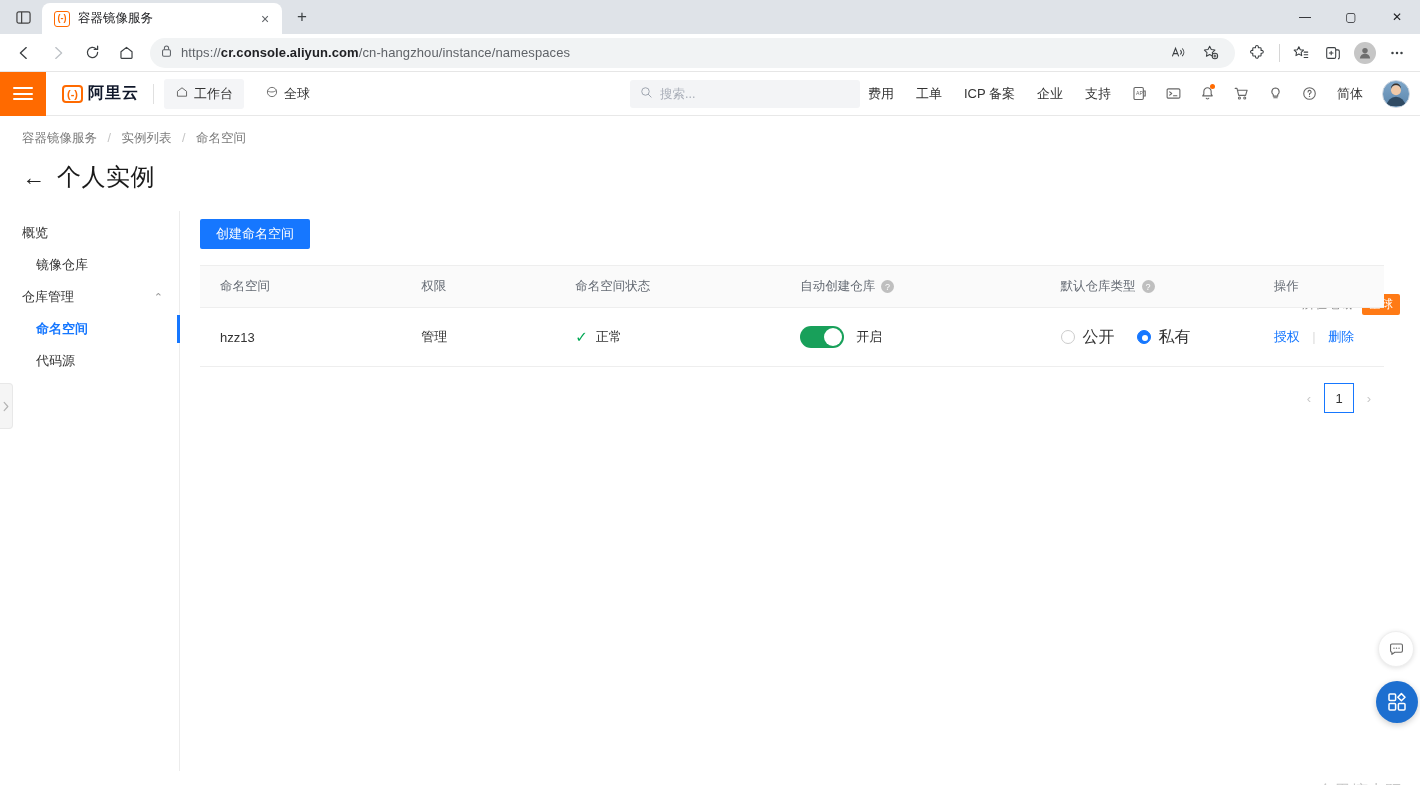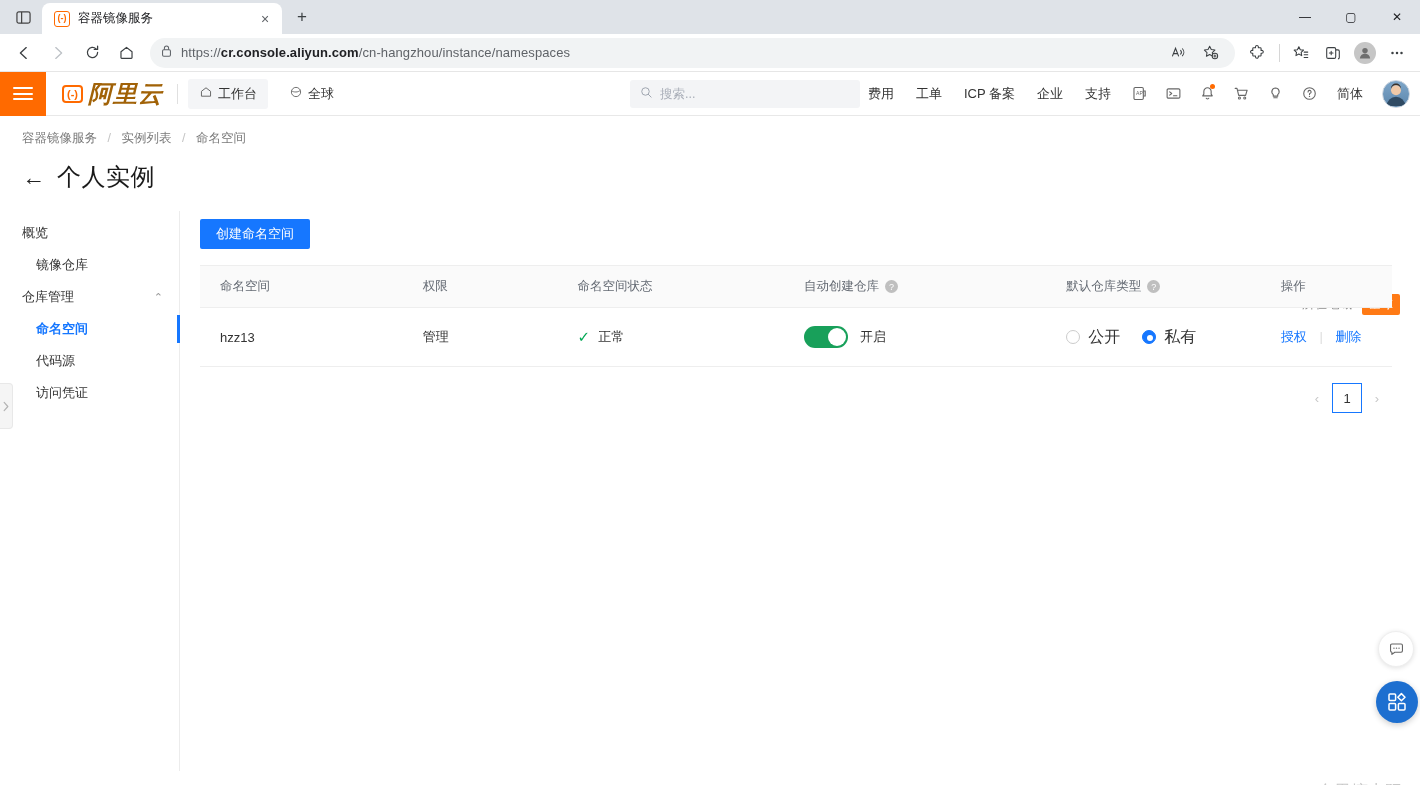--- a/index.html
+++ b/index.html
@@ -74,21 +74,21 @@
     width: 46px; height: 44px; background: #ff6a00;
     display: flex; align-items: center; justify-content: center; flex: 0 0 46px;
   }
   .burger-lines { width: 20px; }
   .burger-lines span { display:block; height:2px; background:#fff; margin:3.5px 0; border-radius:1px; }
   .aly-logo { display: flex; align-items: center; gap: 5px; padding: 0 14px 0 16px; }
   .aly-logo-mark {
     border: 2px solid #ff6a00; border-radius: 4px; color: #ff6a00;
     font-size: 11px; padding: 0px 3px; font-weight: bold; line-height: 14px;
   }
-  .aly-logo-text { color: #a16207; font-size: 24px; font-weight: bold; letter-spacing: 1px; font-style: italic; }
+  .aly-logo-text { color: #0f172a; font-size: 16px; font-weight: bold; letter-spacing: 1px; }
   .hdr-divider { width: 1px; height: 20px; background: #e0e0e0; }
   .hdr-navitem {
     display:flex; align-items:center; gap:5px; height:30px; padding: 0 11px;
     font-size: 13px; color: #333; margin-left: 10px; border-radius: 3px;
   }
   .hdr-navitem.shaded { background: #f4f5f7; }
   .aly-search {
     position: absolute; left: 630px; width: 230px; height: 28px;
     background: #f3f4f6; border-radius: 3px; display: flex; align-items: center;
     gap: 7px; padding: 0 10px;
@@ -125,21 +125,21 @@
   .sidenav { width: 180px; flex: 0 0 180px; border-right: 1px solid #ececec; position: relative;
     padding-top: 6px; }
   .nav-row { height: 32px; display:flex; align-items:center; font-size: 13px; color: #333;
     padding-left: 22px; position: relative; }
   .nav-row.group { color: #333; padding-right: 16px; }
   .nav-row.group .chev { margin-left: auto; color: #999; font-size: 11px; }
   .nav-row.sub { padding-left: 36px; color: #333; }
   .nav-row.sub.active { color: #1677ff; font-weight: bold; }
   .nav-active-bar { position: absolute; right: -1px; width: 3px; height: 28px; background: #1677ff; }
 
-  .content { flex: 1; padding: 8px 28px 0 20px; position: relative; }
+  .content { flex: 1; padding: 8px 36px 0 20px; position: relative; }
   .btn-primary {
     background: #1677ff; color: #fff; border: none; font-size: 13px;
     padding: 0 16px; height: 30px; border-radius: 2px; cursor: pointer;
     font-family: "Liberation Sans", sans-serif;
   }
   table.ns-table { width: 100%; border-collapse: collapse; margin-top: 16px; }
   table.ns-table th {
     background: #fafafa; text-align: left; font-weight: normal;
     font-size: 12.5px; color: #646a73; padding: 12px 0 12px 20px; height: 42px;
     border-top: 1px solid #eee; border-bottom: 1px solid #eee;
@@ -432,23 +432,20 @@
       <div class="nav-row group">
         <span>仓库管理</span>
         <span class="chev">⌃</span>
       </div>
       <div class="nav-row sub active">
         <span>命名空间</span>
         <span class="nav-active-bar"></span>
       </div>
       <div class="nav-row sub">
         <span>代码源</span>
-      </div>
-      <div class="nav-row sub">
-        <span>访问凭证</span>
       </div>
     </div>
 
     <div class="content">
       <button class="btn-primary">创建命名空间</button>
 
       <table class="ns-table">
         <thead>
           <tr>
             <th style="width:17%"><span>命名空间</span></th>

